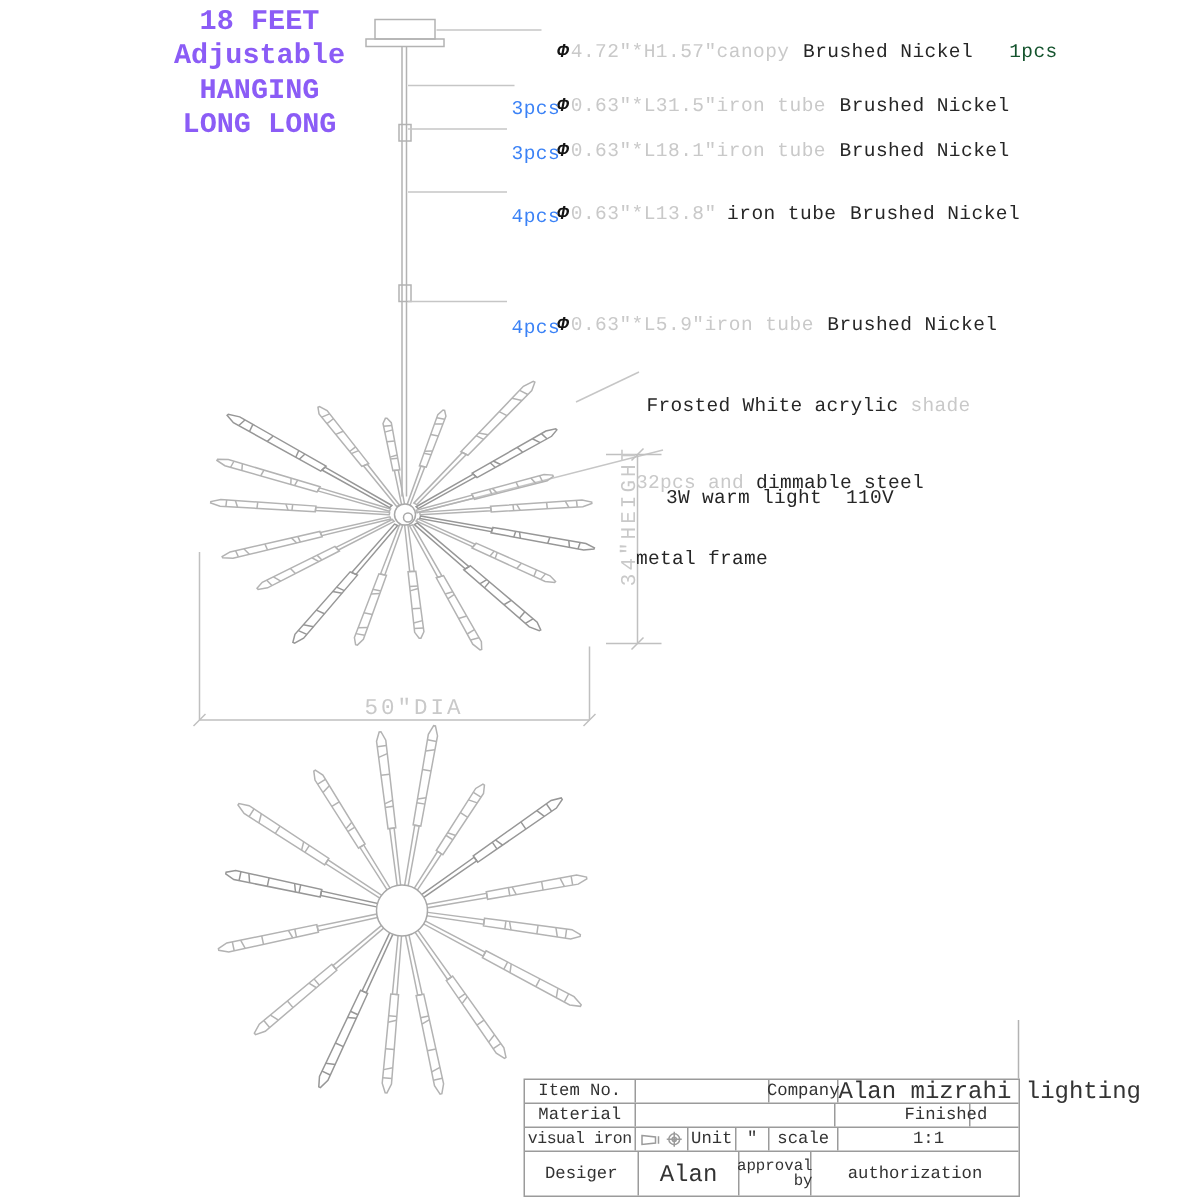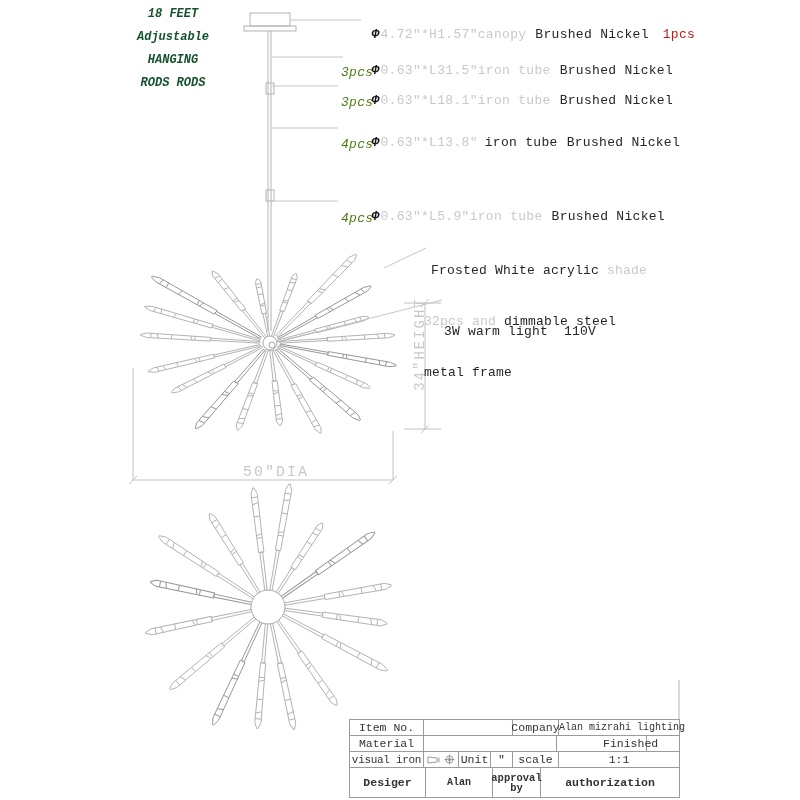--- a/index.html
+++ b/index.html
@@ -1,51 +1,51 @@
 <!DOCTYPE html>
 <html><head>
 <meta charset="utf-8">
 <style>
   html,body{margin:0;padding:0;background:#fff;}
   .sheet{position:relative;width:800px;height:800px;background:#fff;overflow:hidden;
          font-family:"Liberation Mono","DejaVu Sans Mono",monospace;}
   svg.linework{position:absolute;left:0;top:0;z-index:1;}
   .txt{position:absolute;z-index:2;}
   .heading{left:116px;top:3px;width:114px;text-align:center;
-           font-size:12px;line-height:23px;color:#14532d;font-weight:bold;letter-spacing:0px;font-style:italic;}
+           font-size:19px;line-height:23px;color:#8b5cf6;font-weight:bold;letter-spacing:0px;}
   .ann{font-size:13px;color:#c9c9c9;white-space:pre;letter-spacing:0.3px;}
   .ann .sym{color:#141414;font-style:italic;font-weight:bold;margin-right:1px;}
   .ann .dim{color:#c9c9c9;}
   .ann .mid{color:#262626;margin-left:7px;}
   .ann .mid:empty{display:none;margin:0;}
   .ann .fin{color:#262626;margin-left:9px;}
-  .ann .qty{color:#b91c1c;margin-left:14px;}
-  .gray{color:#4d7c0f;font-style:italic;}
+  .ann .qty{color:#14532d;margin-left:24px;}
+  .gray{color:#3b82f6;}
   .note{font-size:13px;line-height:17px;white-space:pre;letter-spacing:0.2px;}
   .note .g{color:#c9c9c9;}
   .note .d{color:#262626;}
   .dim-label{color:#c9c9c9;letter-spacing:2px;white-space:pre;}
   .height-label{left:420px;top:344px;transform:translate(-50%,-50%) rotate(-90deg);
                 font-size:14px;}
   .dia-label{left:243px;top:464px;font-size:15px;}
   
   .tblock{left:349px;top:719px;width:331px;height:79px;color:#333;
           border:1px solid #9b9b9b;box-sizing:border-box;font-size:11.5px;}
   .trow{display:flex;box-sizing:border-box;border-bottom:1px solid #9b9b9b;}
-  .trow:last-child{border-bottom:none;font-weight:bold;}
+  .trow:last-child{border-bottom:none;}
   .tcell{box-sizing:border-box;border-right:1px solid #9b9b9b;display:flex;
          align-items:center;justify-content:center;overflow:visible;white-space:nowrap;}
   .tcell:last-child{border-right:none;}
   .r1{height:16px;} .r2{height:16px;gap:44px;} .r3{height:16px;} .r4{height:29px;}
   .c-a{width:74px;flex:none;} .c-b{width:89px;flex:none;} .c-c{width:46px;flex:none;}
   .c-d{flex:1;}
   .c-icons{width:35px;flex:none;} .c-unit{width:32px;flex:none;} .c-uv{width:22px;flex:none;}
   .c-e{width:76px;flex:none;} .c-f{width:67px;flex:none;} .c-g{width:48px;flex:none;}
-  .fs-small{font-size:10px;}
-  .wrap2{white-space:normal;text-align:center;line-height:10px;font-size:10.5px;}
+  .fs-small{font-size:16px;}
+  .wrap2{white-space:normal;text-align:right;line-height:10px;font-size:10.5px;}
   .left-align{justify-content:flex-start;padding-left:2px;}
   .va-label{font-size:11px;letter-spacing:-0.3px;}
   .proj-icons{display:flex;gap:3px;align-items:center;justify-content:center;width:100%;}
 </style>
 </head>
 <body>
 
 <div class="sheet">
 
   <svg class="linework" width="800" height="800" viewBox="0 0 800 800">
@@ -121,21 +121,21 @@
       <use href="#rod" stroke="#b3b3b3" transform="rotate(-147) scale(1.3,1)"></use>
       <use href="#rod" stroke="#b3b3b3" transform="rotate(-122) scale(1.1,1)"></use>
       <circle r="17" stroke="#a8a8a8" fill="#fff"></circle>
     </g>
   </svg>
 
   <div class="txt heading">
     <div>18 FEET</div>
     <div>Adjustable</div>
     <div>HANGING</div>
-    <div>RODS RODS</div>
+    <div>LONG LONG</div>
   </div>
 
   <div class="txt ann" style="left:339px;top:12px">
     <span class="sym">Φ</span><span class="dim">4.72"*H1.57"canopy</span><span class="fin">Brushed Nickel</span><span class="qty">1pcs</span>
   </div>
 
   <div class="txt ann" style="left:339px;top:48px">
     <span class="sym">Φ</span><span class="dim">0.63"*L31.5"iron tube</span><span class="fin">Brushed Nickel</span>
   </div>
   <div class="txt ann gray" style="left:341px;top:65px">3pcs</div>

